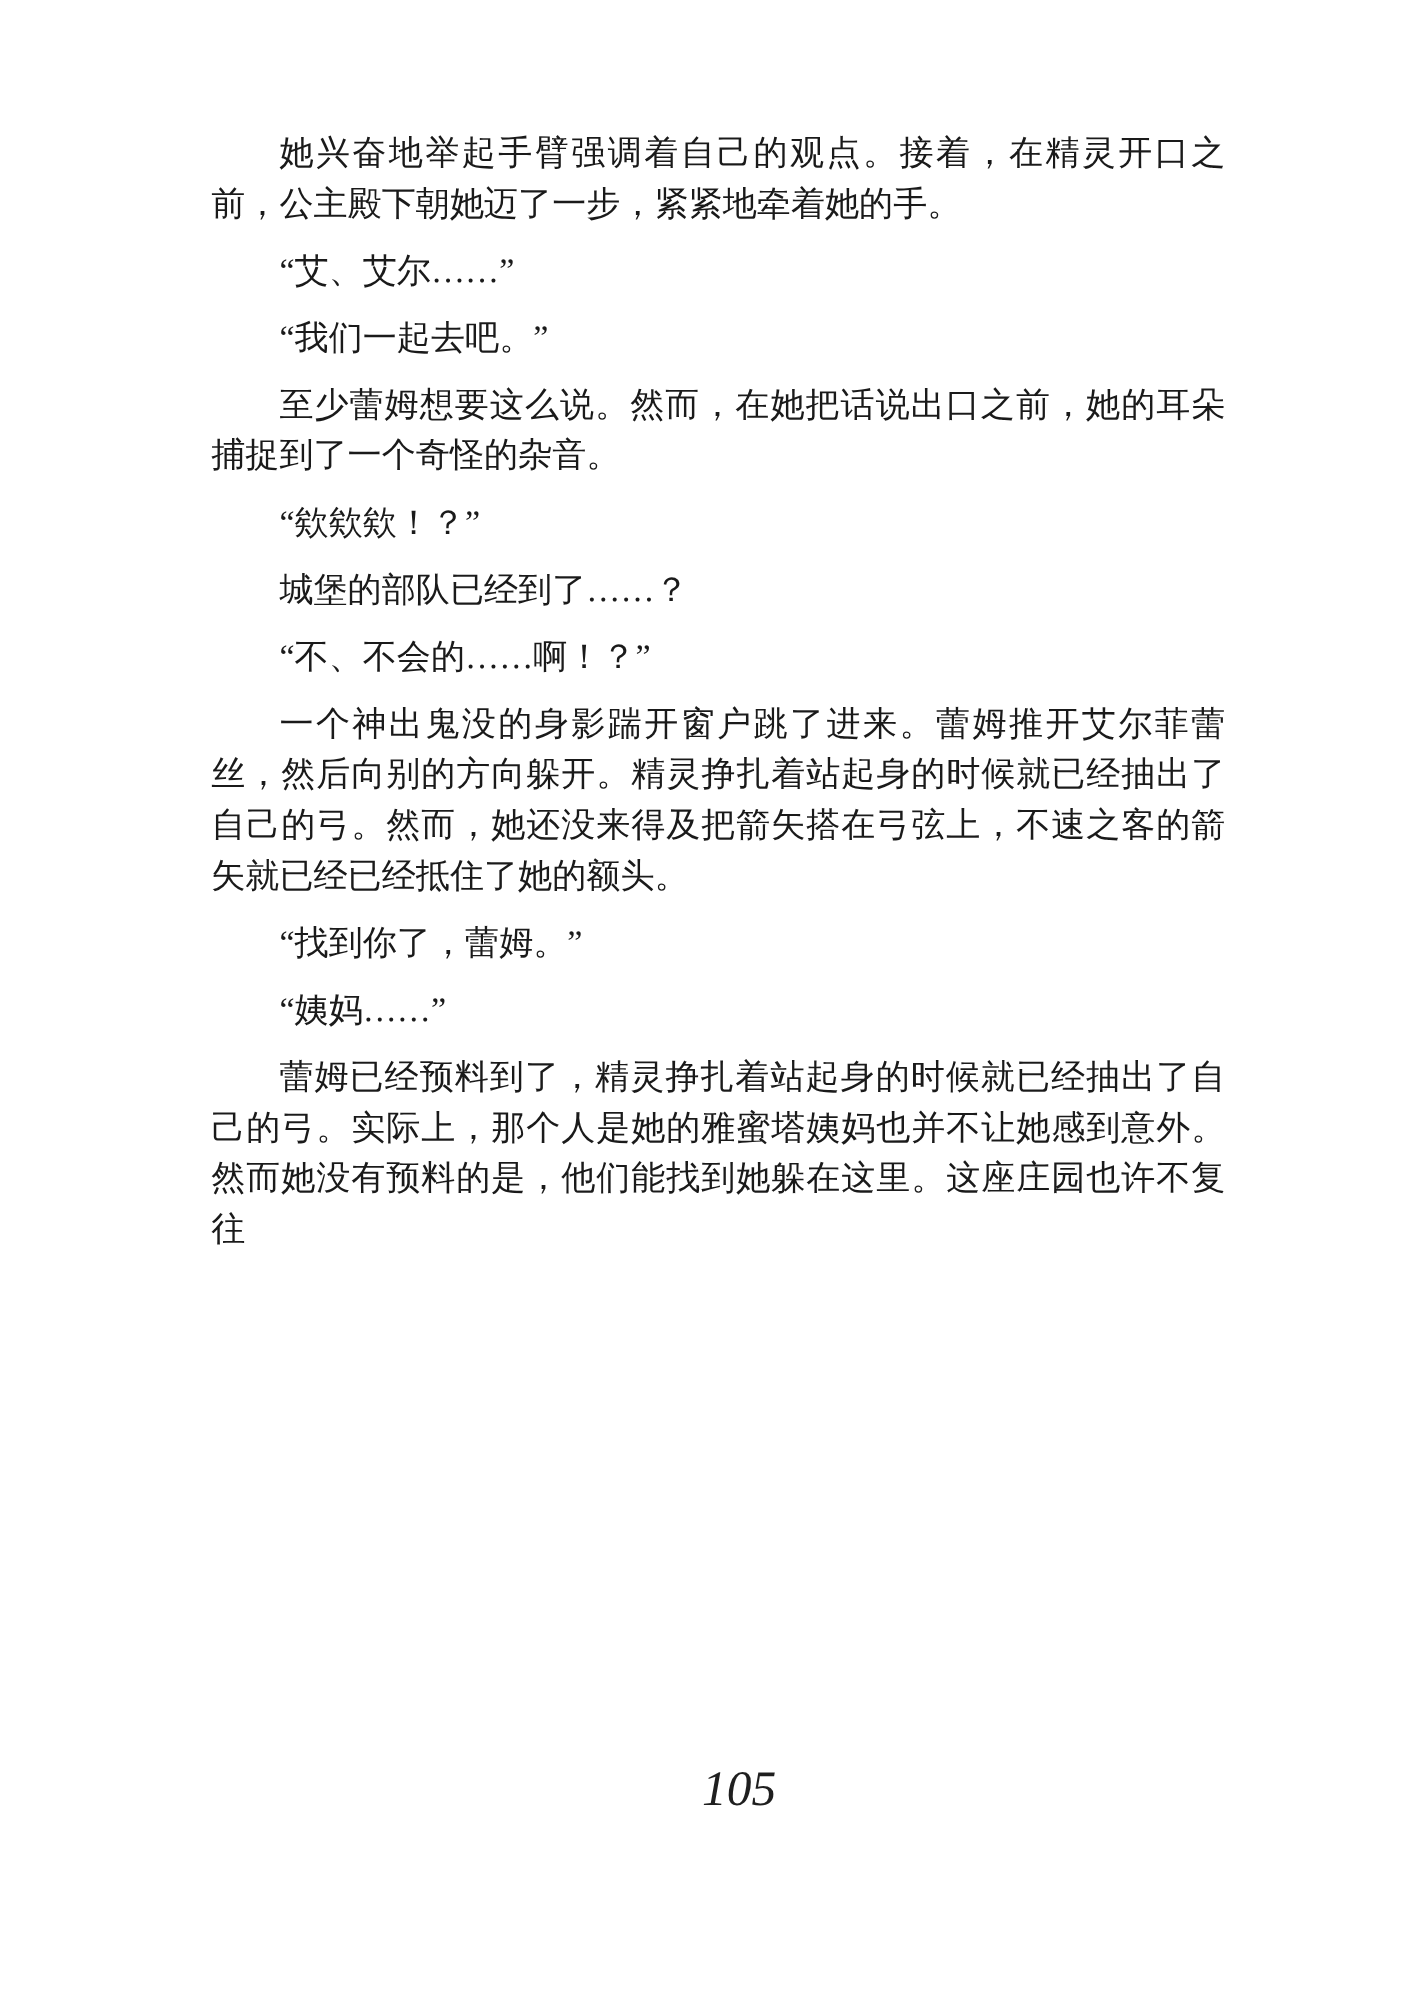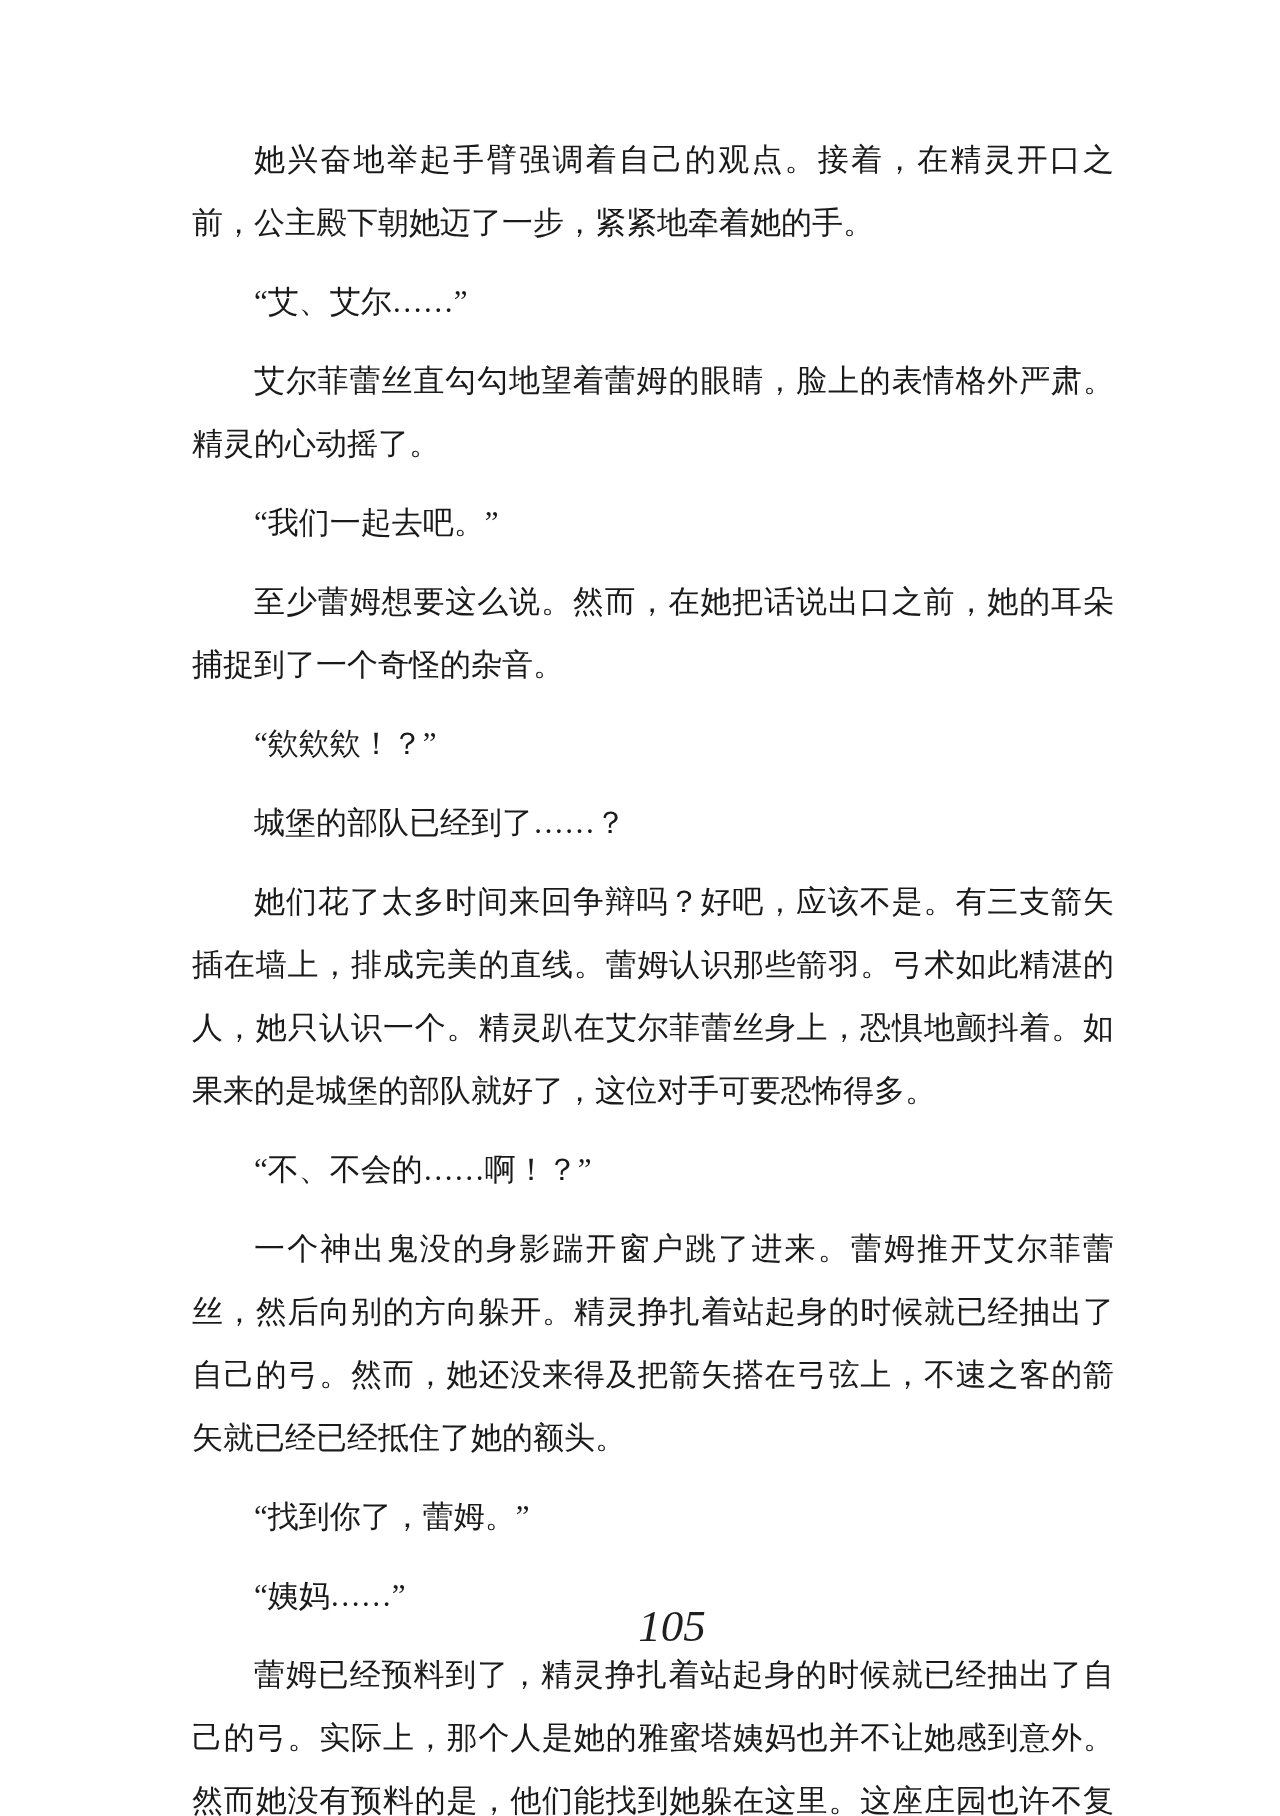--- a/index.html
+++ b/index.html
@@ -15,23 +15,23 @@
     overflow: hidden;
     font-family: "Liberation Serif", "DejaVu Serif", serif;
   }
   .text-block {
     position: absolute;
     left: 192px;
     top: 112px;
     width: 922px;
   }
   .para {
-    margin: 16px 0 15px 0;
+    margin: 4px 0 15px 0;
     font-size: 31px;
-    line-height: 63px;
+    line-height: 46px;
     color: #1a1a1a;
     text-indent: 2em;
     text-align: justify;
     font-weight: 400;
   }
   .para.thought {
   }
   .page-number {
     position: absolute;
     top: 1598px;
@@ -46,26 +46,24 @@
     color: #1f1f1f;
   }
 </style>
 </head>
 <body>
 
 <div class="page">
   <div class="text-block">
     <p class="para">她兴奋地举起手臂强调着自己的观点。接着，在精灵开口之前，公主殿下朝她迈了一步，紧紧地牵着她的手。</p>
     <p class="para">“艾、艾尔……”</p>
-    <p class="para">艾尔菲蕾丝直勾勾地望着蕾姆的眼睛，脸上的表情格外严肃。精灵的心动摇了。</p>
     <p class="para">“我们一起去吧。”</p>
     <p class="para">至少蕾姆想要这么说。然而，在她把话说出口之前，她的耳朵捕捉到了一个奇怪的杂音。</p>
     <p class="para">“欸欸欸！？”</p>
     <p class="para thought">城堡的部队已经到了……？</p>
-    <p class="para">她们花了太多时间来回争辩吗？好吧，应该不是。有三支箭矢插在墙上，排成完美的直线。蕾姆认识那些箭羽。弓术如此精湛的人，她只认识一个。精灵趴在艾尔菲蕾丝身上，恐惧地颤抖着。如果来的是城堡的部队就好了，这位对手可要恐怖得多。</p>
     <p class="para">“不、不会的……啊！？”</p>
     <p class="para">一个神出鬼没的身影踹开窗户跳了进来。蕾姆推开艾尔菲蕾丝，然后向别的方向躲开。精灵挣扎着站起身的时候就已经抽出了自己的弓。然而，她还没来得及把箭矢搭在弓弦上，不速之客的箭矢就已经已经抵住了她的额头。</p>
     <p class="para">“找到你了，蕾姆。”</p>
     <p class="para">“姨妈……”</p>
     <p class="para">蕾姆已经预料到了，精灵挣扎着站起身的时候就已经抽出了自己的弓。实际上，那个人是她的雅蜜塔姨妈也并不让她感到意外。然而她没有预料的是，他们能找到她躲在这里。这座庄园也许不复往</p>
   </div>
   <div class="page-number">105</div>
 </div>
 
 </body></html>

